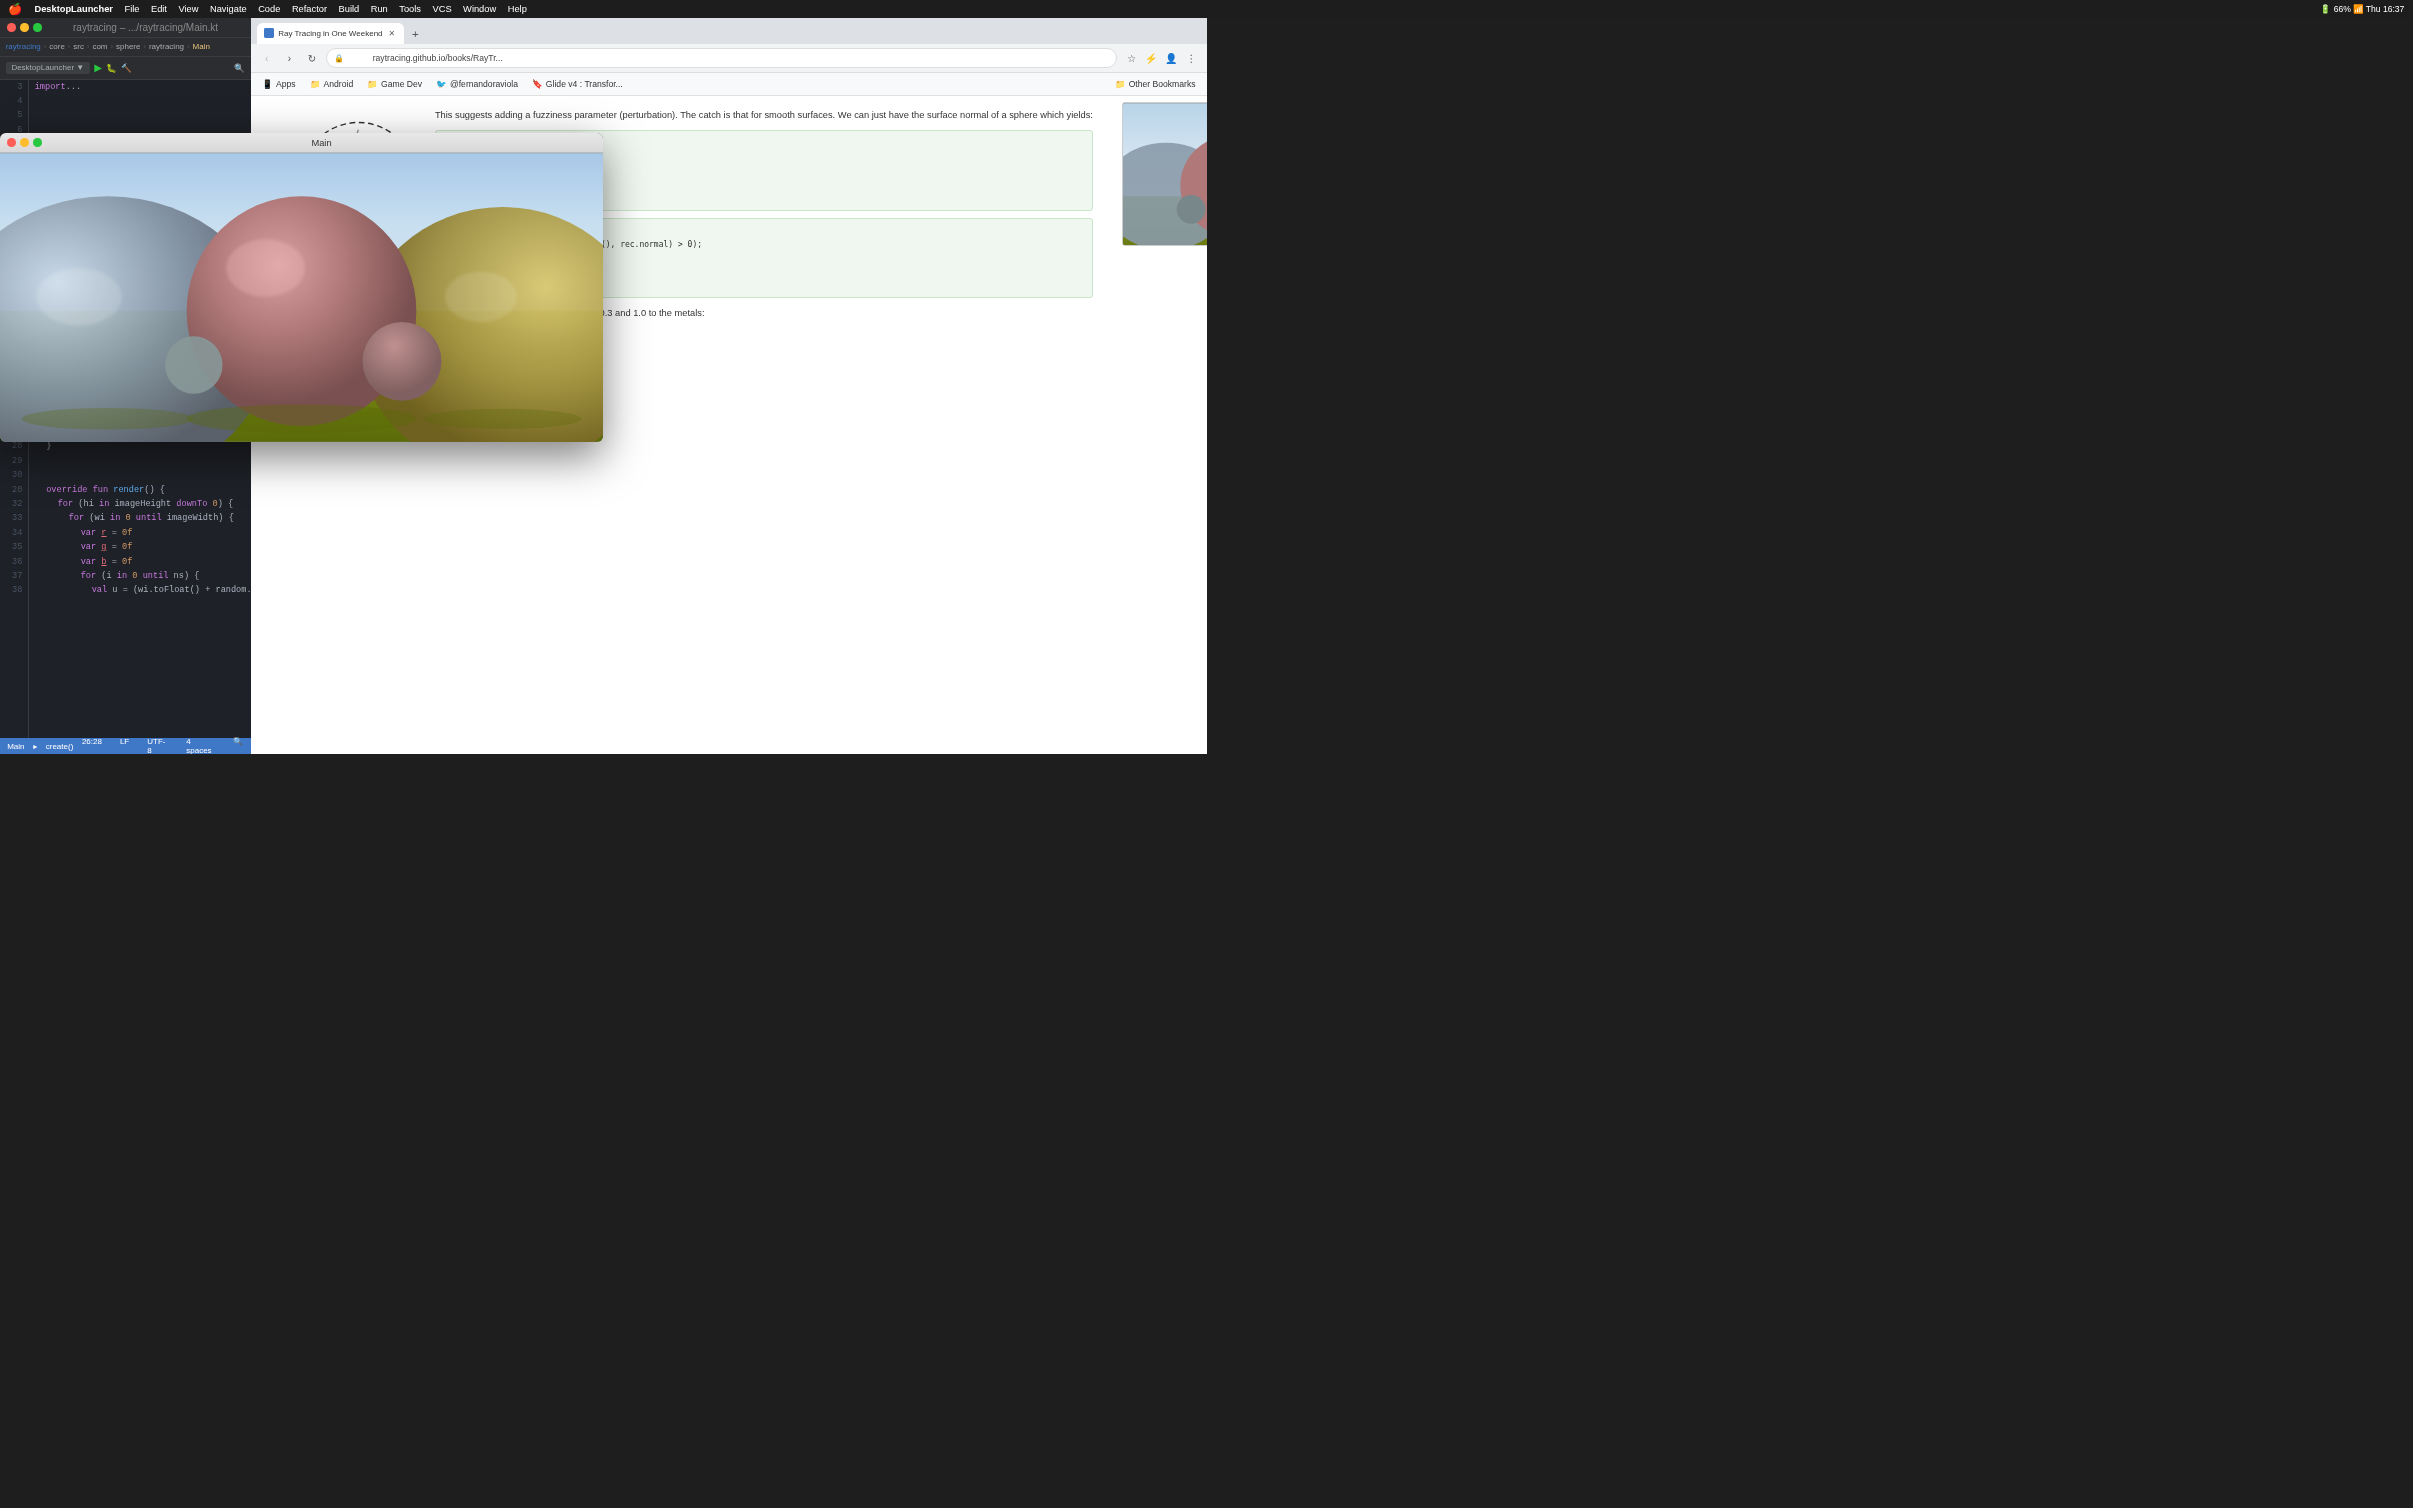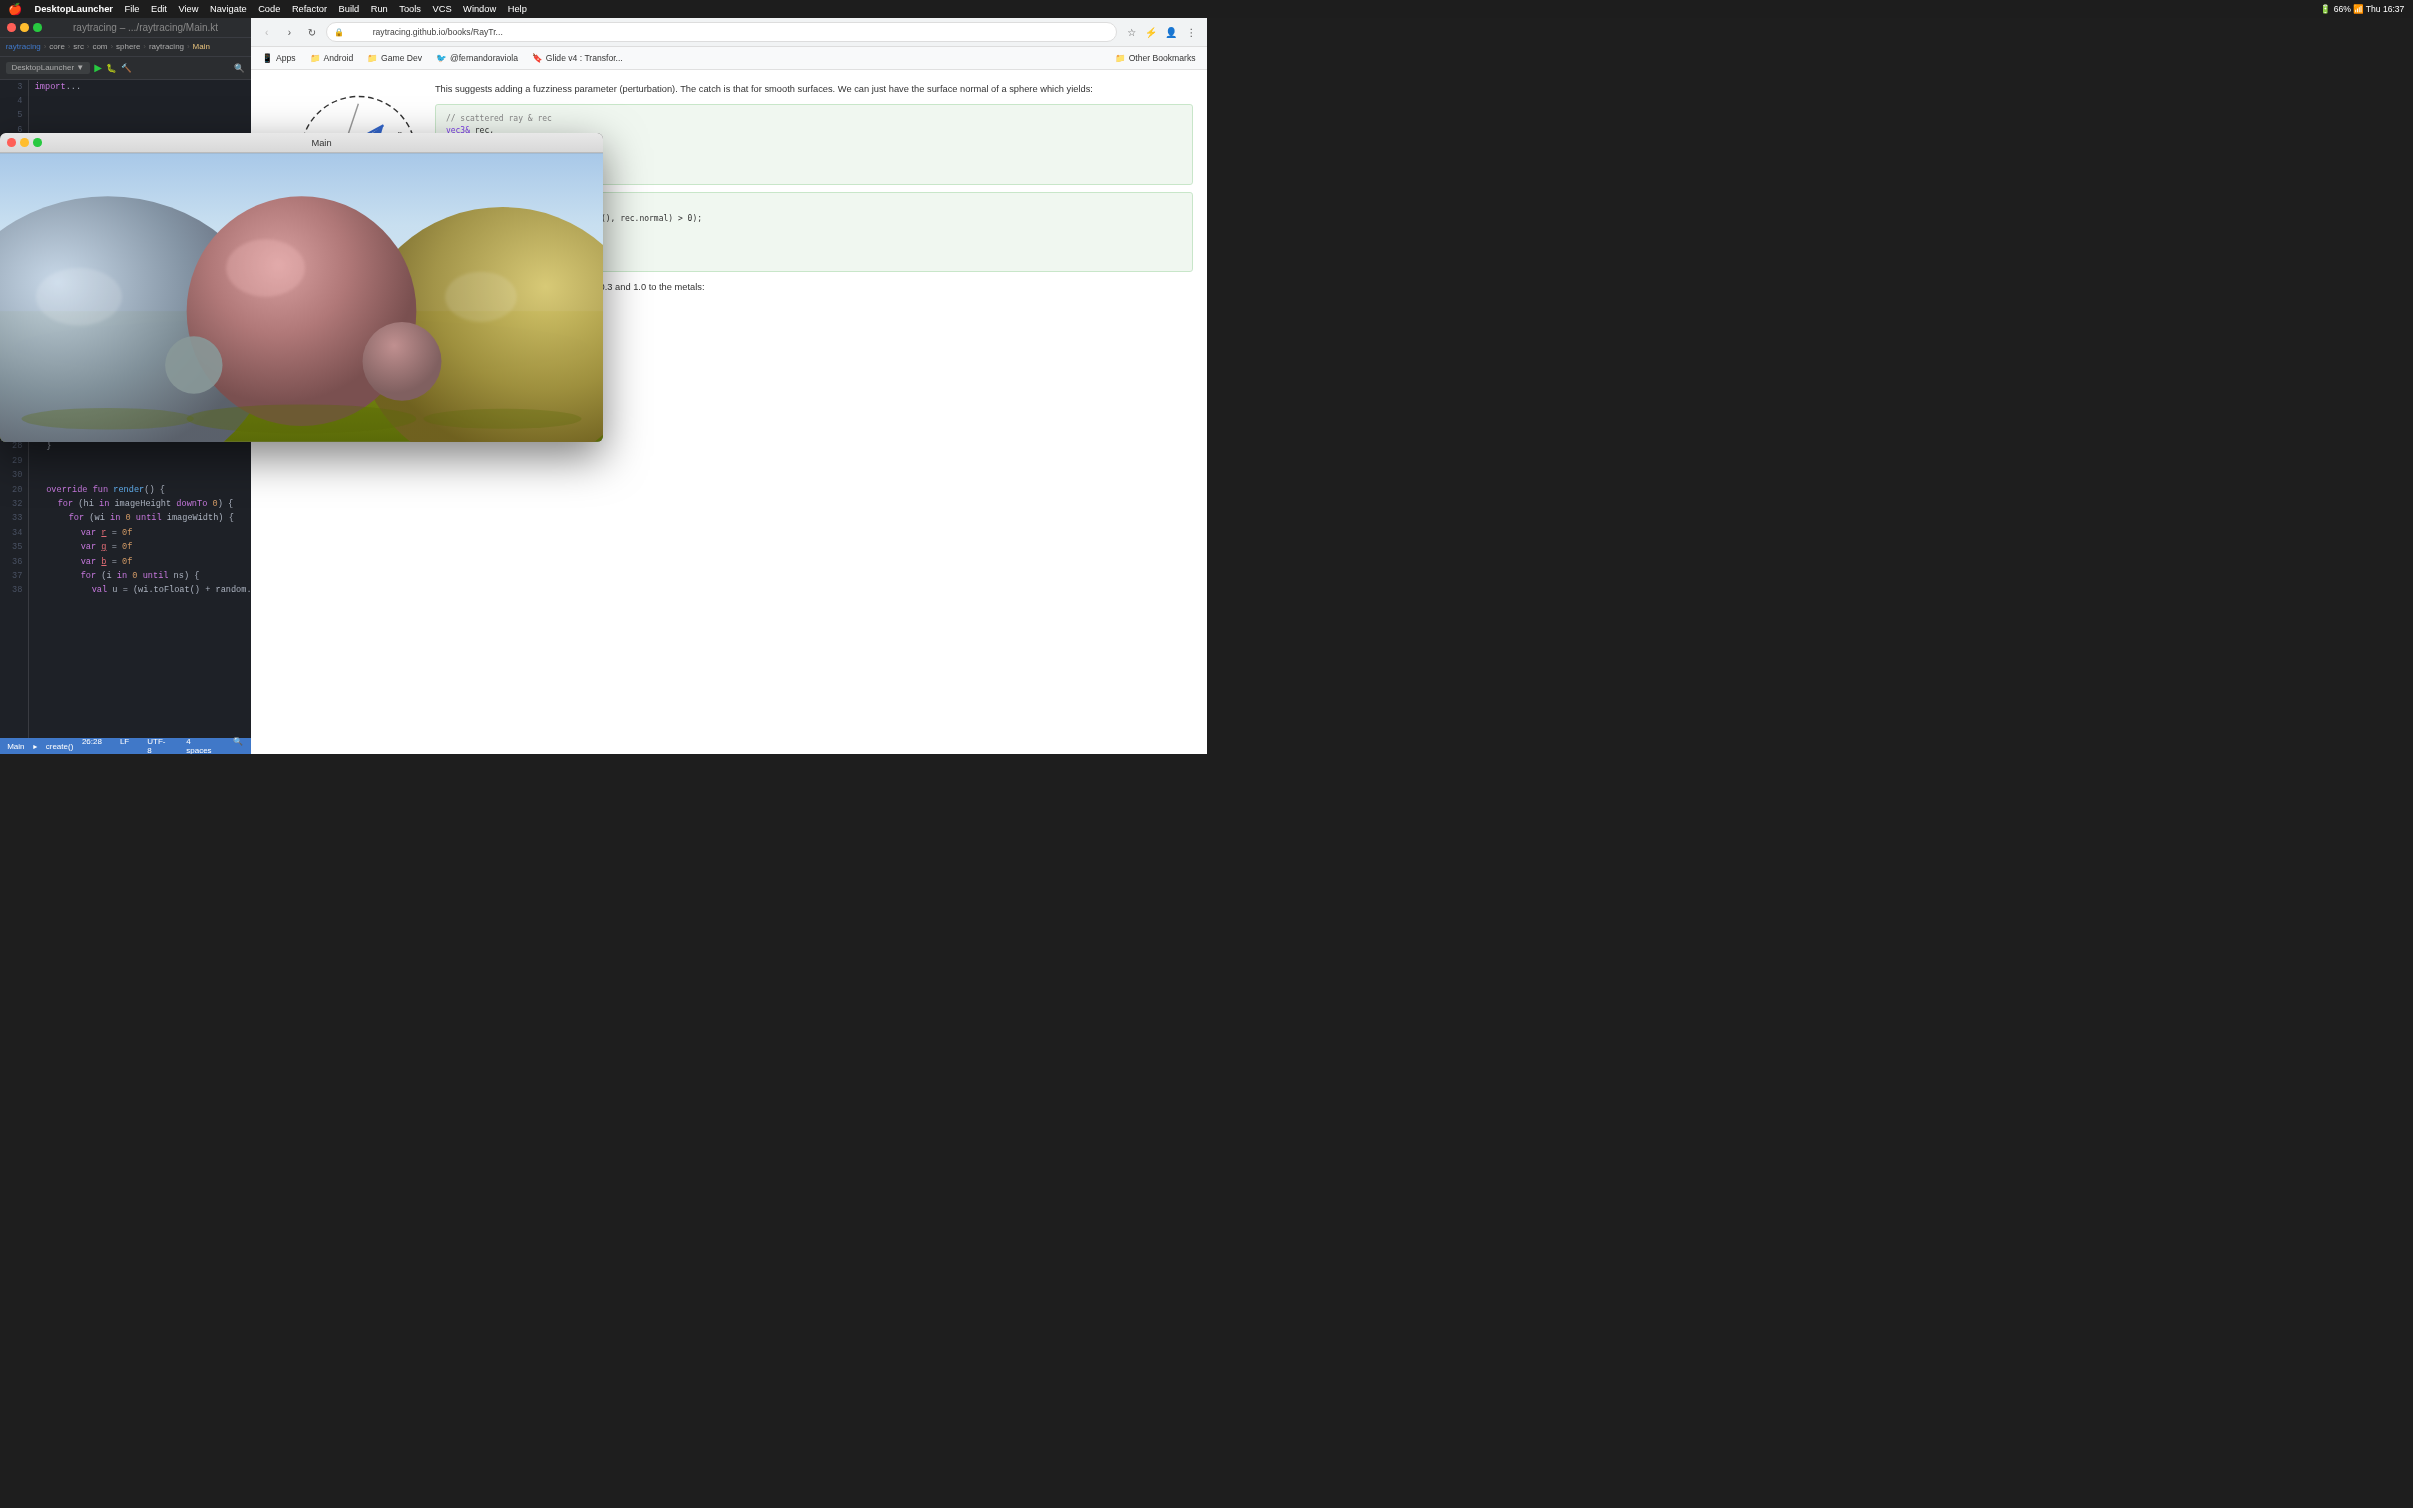--- a/index.html
+++ b/index.html
@@ -301,21 +301,21 @@
       white-space: nowrap;
     }
     .bookmark-icon { font-size: 8.6px; }
 
     
     .browser-content {
       flex: 1;
       overflow: hidden;
       background: #fff;
       display: flex;
-      flex-direction: column;
+      flex-direction: row;
     }
 
     
     .render-window {
       position: absolute;
       top: 151px;
       left: 101px;
       width: 603px;
       height: 309px;
       background: #888;
@@ -607,20 +607,28 @@
         <span>LF</span>
         <span>UTF-8</span>
         <span>4 spaces</span>
         <span>🔍</span>
       </div>
     </div>
   </div>
 
   <div class="browser-panel">
 
+    <div class="tab-bar">
+      <div class="browser-tab">
+        <div class="tab-favicon"></div>
+        <span style="font-size:8px;overflow:hidden;white-space:nowrap;text-overflow:ellipsis;max-width:115px;">Ray Tracing in One Weekend</span>
+        <button class="tab-close">✕</button>
+      </div>
+      <button class="tab-new">+</button>
+    </div>
 
     <div class="browser-chrome">
       <button class="browser-nav-btn disabled">‹</button>
       <button class="browser-nav-btn">›</button>
       <button class="browser-nav-btn">↻</button>
       <div class="url-bar">
         <span class="url-lock">🔒</span>
         <span class="url-text">raytracing.github.io/books/RayTr...</span>
       </div>
       <div class="browser-toolbar-icons">

